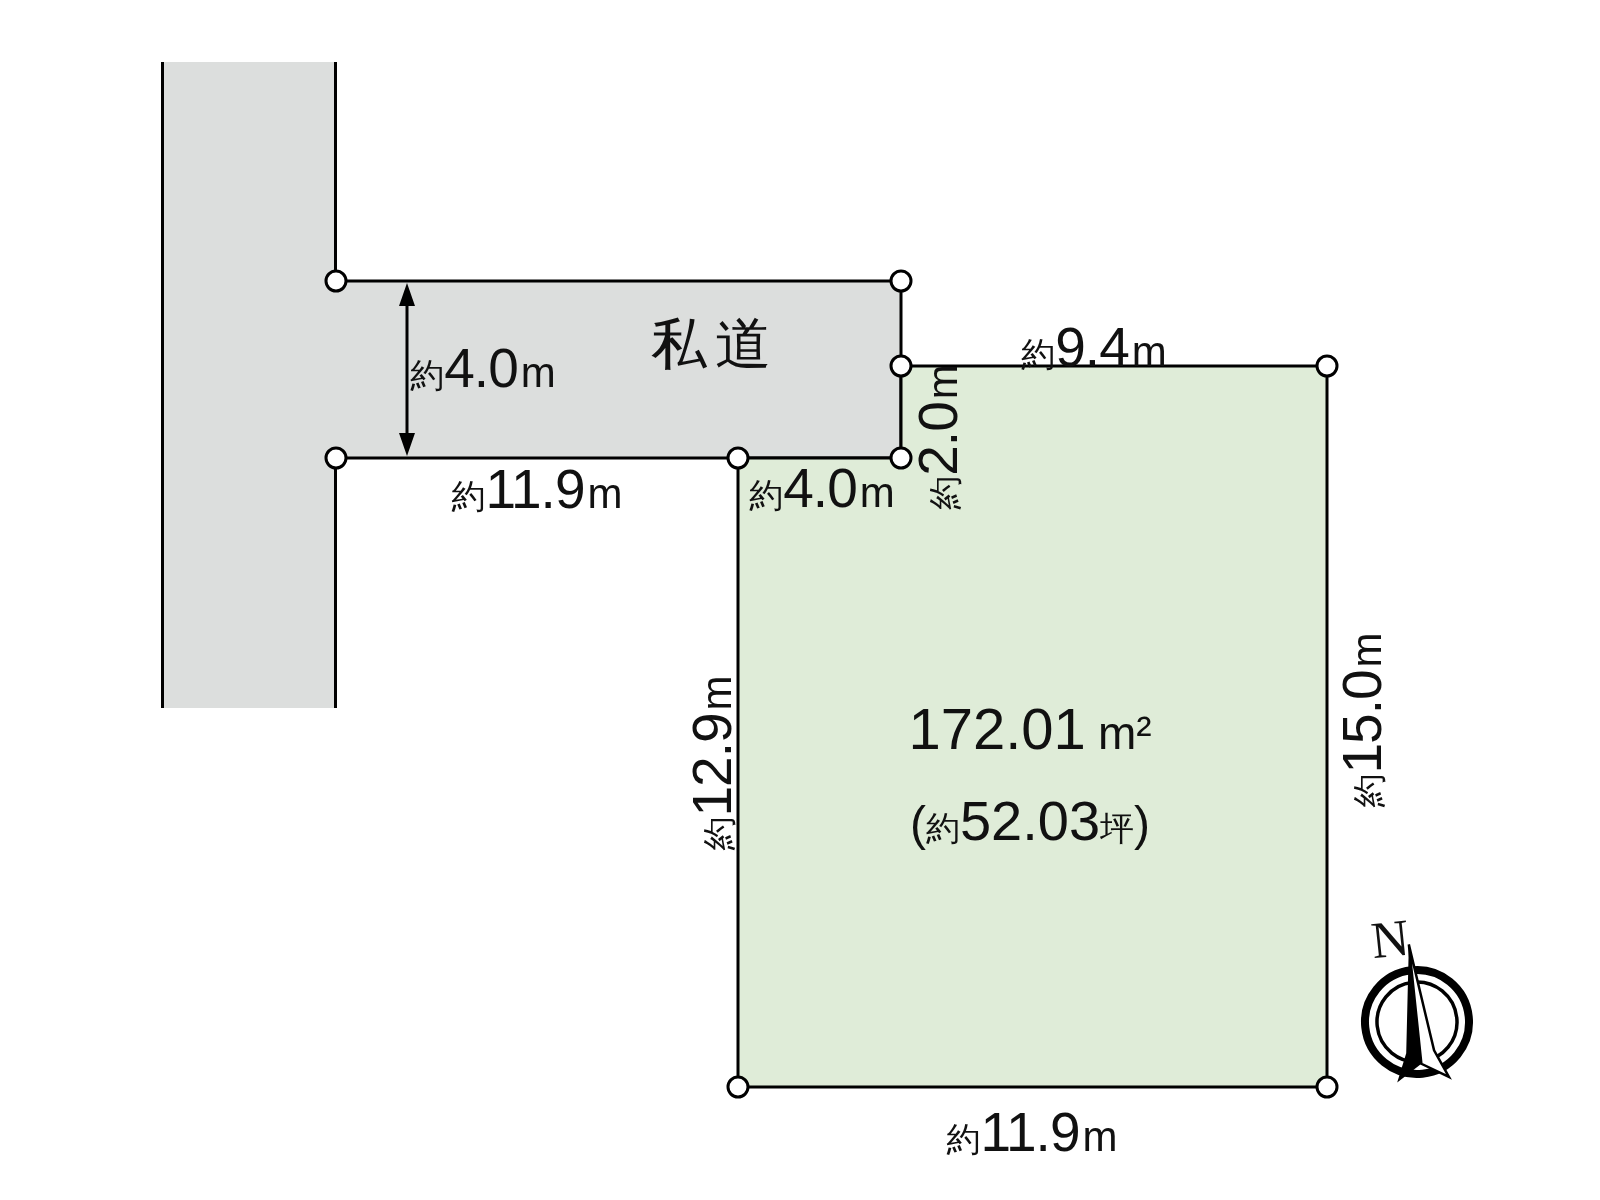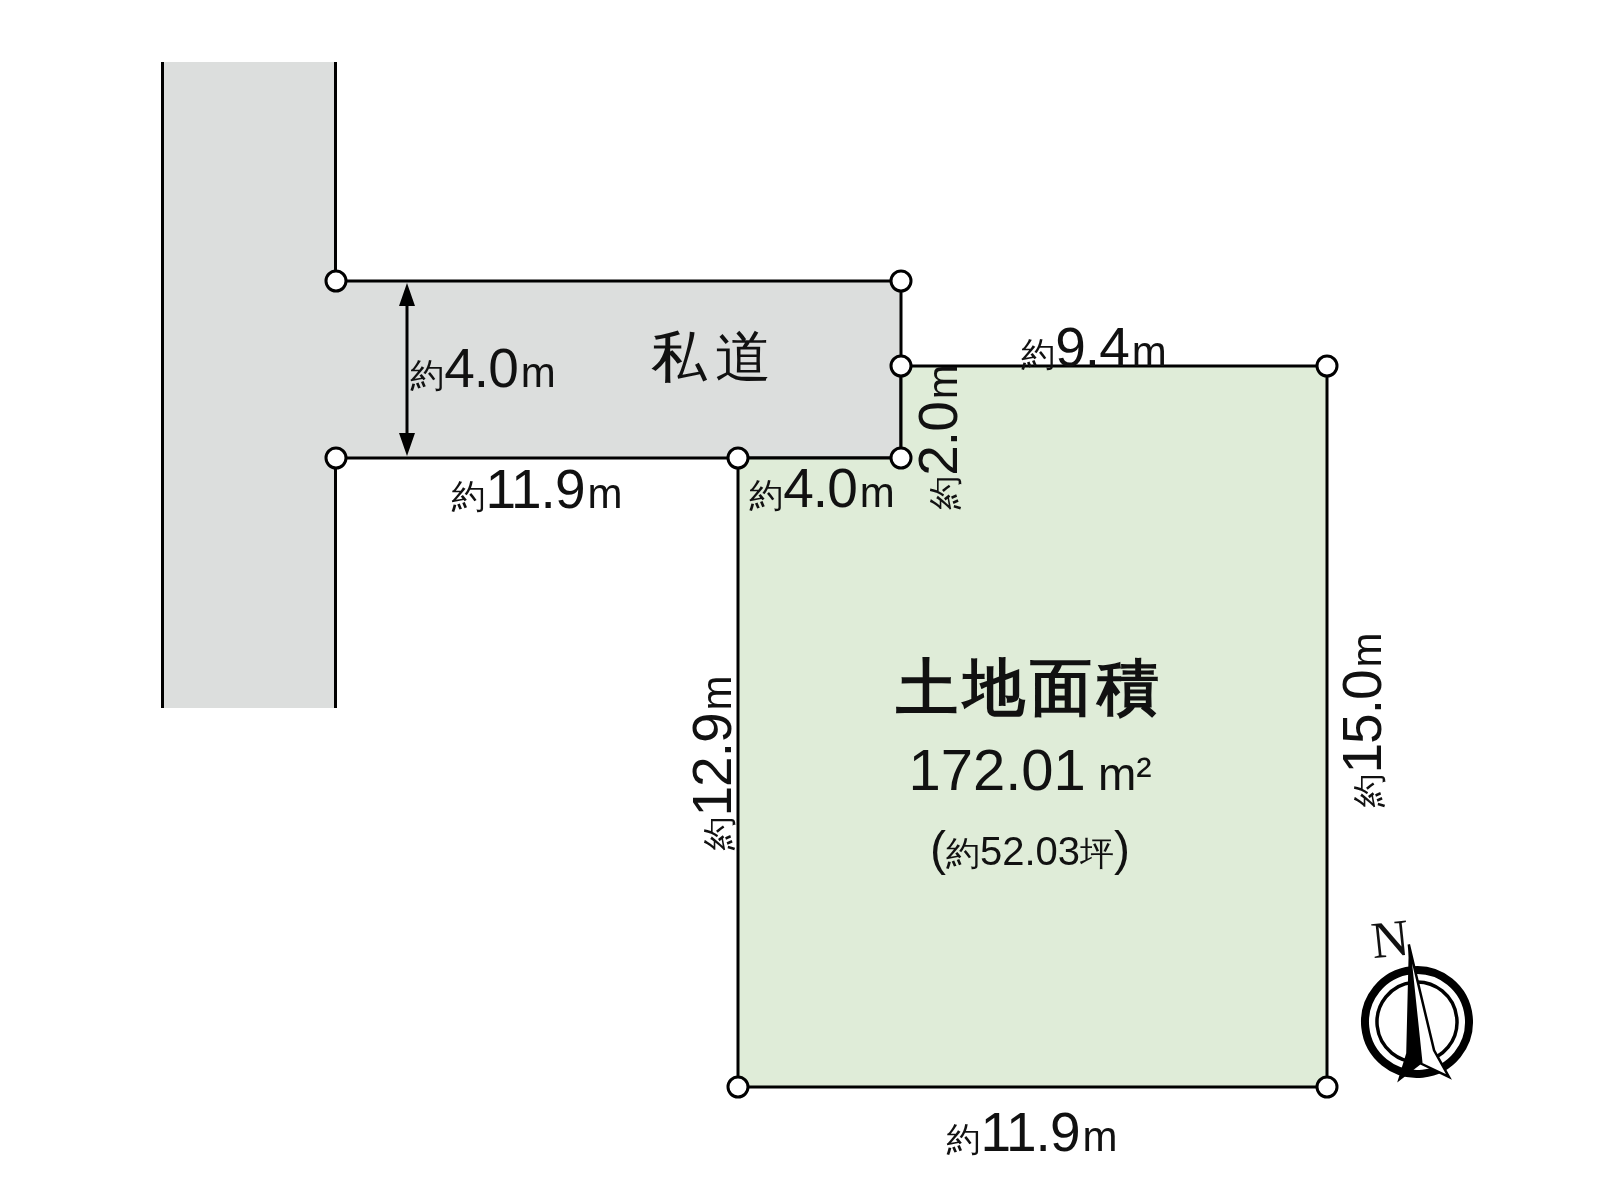--- a/index.html
+++ b/index.html
@@ -16,21 +16,21 @@
              letter-spacing:8px;white-space:nowrap;color:#111;}
   .plot-info{position:absolute;left:1030px;top:766px;transform:translate(-50%,-50%);
              display:flex;flex-direction:column;align-items:center;text-align:center;color:#111;}
   .plot-title{font-size:62px;font-weight:bold;letter-spacing:5px;line-height:1.05;}
   .plot-area{display:flex;align-items:baseline;margin-top:16px;}
   .plot-area .n{font-size:58px;}
   .plot-area .u{font-size:46px;margin-left:12px;}
   .plot-tsubo{display:flex;align-items:baseline;margin-top:10px;}
   .plot-tsubo .p{font-size:48px;}
   .plot-tsubo .s{font-size:34px;}
-  .plot-tsubo .n2{font-size:40px;margin-top:16px;}
+  .plot-tsubo .n2{font-size:56px;margin-top:16px;}
 </style>
 </head>
 <body>
 
 <div id="canvas">
 
   <svg id="shapes" width="1600" height="1200" viewBox="0 0 1600 1200">
 
     <g stroke="#000000">
       <rect x="161" y="62" width="176" height="646" stroke="none" fill="#dcdedd"></rect>
@@ -74,21 +74,21 @@
       <text x="-18" y="-68" text-anchor="middle" stroke="none" fill="#111111" font-family="Liberation Serif, DejaVu Serif, serif" font-size="52">N</text>
     </g>
   </svg>
 
   <div class="dim" style="left:483px;top:368px;">
     <span class="a">約</span>
       <span class="n">4.0</span>
       <span class="u">m</span>
   </div>
 
-  <div class="cjk-label" style="left:715px;top:358px;">私道</div>
+  <div class="cjk-label" style="left:715px;top:345px;">私道</div>
 
   <div class="dim" style="left:537px;top:489px;">
     <span class="a">約</span>
       <span class="n">11.9</span>
       <span class="u">m</span>
   </div>
 
   <div class="dim" style="left:822px;top:488px;">
     <span class="a">約</span>
       <span class="n">4.0</span>
@@ -119,21 +119,20 @@
       <span class="u">m</span>
   </div>
 
   <div class="dim" style="left:1032px;top:1132px;">
     <span class="a">約</span>
       <span class="n">11.9</span>
       <span class="u">m</span>
   </div>
 
   <div class="plot-info">
-    <div class="plot-title">土地面積</div>
     <div class="plot-area">
       <span class="n">172.01</span>
       <span class="u">m²</span>
     </div>
     <div class="plot-tsubo">
       <span class="p">(</span>
       <span class="s">約</span>
       <span class="n2">52.03</span>
       <span class="s">坪</span>
       <span class="p">)</span>

